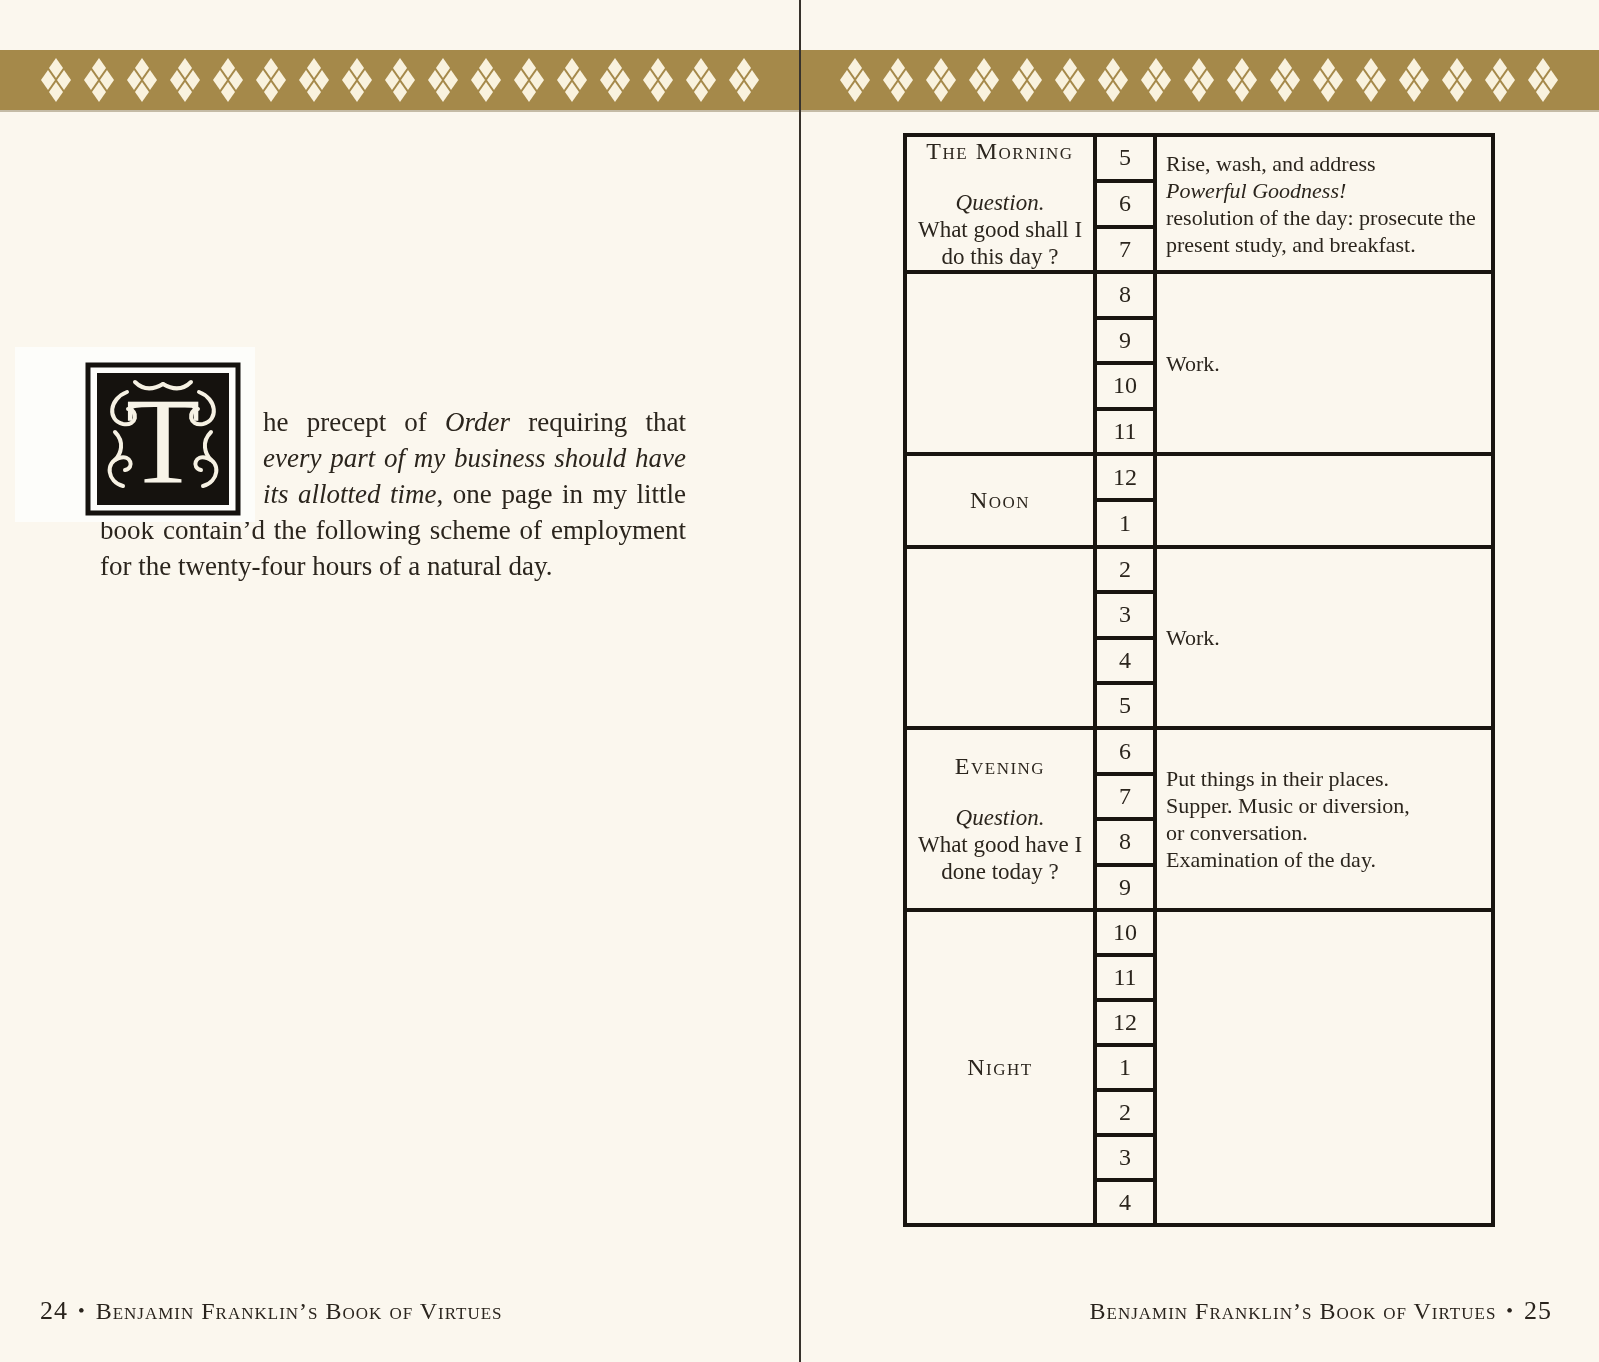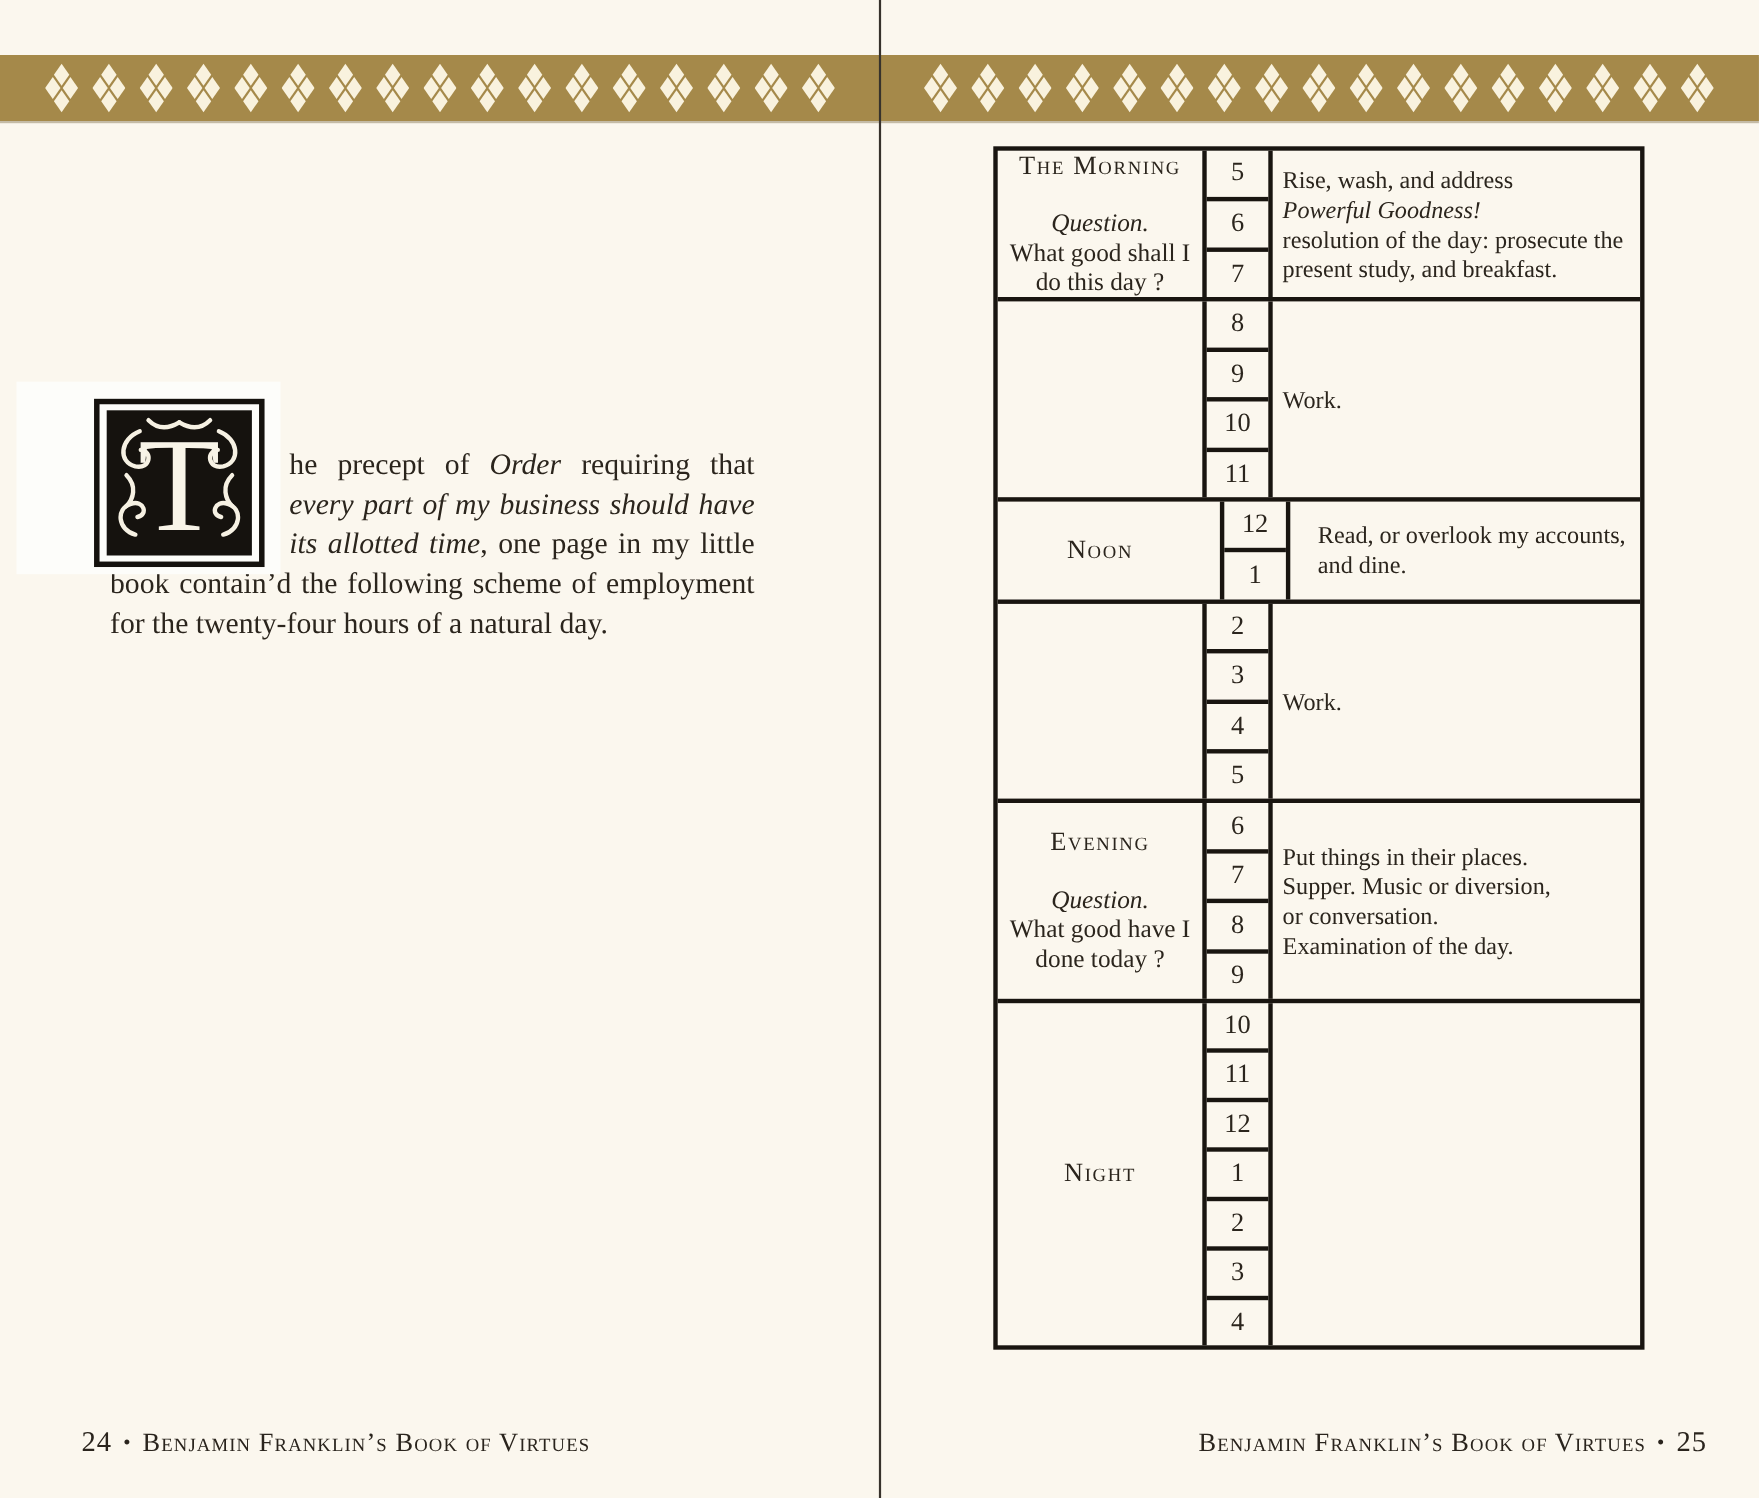--- a/index.html
+++ b/index.html
@@ -72,21 +72,21 @@
     padding:1px 0 1px 9px;font-size:22px;line-height:27px;color:#2b251d;
   }
   .task-line.i{font-style:italic;}
   
   .footer{
     position:absolute;top:1296px;font-variant:small-caps;
     font-size:24px;letter-spacing:1px;color:#2a241d;white-space:nowrap;
   }
   .footer .pagenum{font-variant:normal;font-size:26px;}
   .footer .bullet{font-size:19px;margin:0 10px;vertical-align:2px;}
-  .footer-left{left:40px;margin-left:34px;}
+  .footer-left{left:40px;}
   .footer-right{right:47px;}
 </style>
 </head>
 <body>
 
 <div class="band">
   <div class="band-half" id="band-left">
       <svg class="cluster" width="30" height="46" viewBox="0 0 30 46">
      <g fill="#f9f2de">
        <polygon points="15,1 22,11 15,21 8,11"></polygon>
@@ -414,31 +414,27 @@
       <div class="hours">
         <div class="hour">8</div>
         <div class="hour">9</div>
         <div class="hour">10</div>
         <div class="hour">11</div>
       </div>
       <div class="tasks">
         <div class="task-line">Work.</div>
       </div>
     </div>
-    <div class="sect" style="flex: 2 1 0px; gap: 16px;">
+    <div class="sect" style="flex: 2 1 0px;">
       <div class="sect-label">
         <div class="sect-title">Noon</div>
       </div>
       <div class="hours">
         <div class="hour">12</div>
         <div class="hour">1</div>
-      </div>
-      <div class="tasks">
-        <div class="task-line">Read, or overlook my accounts,</div>
-        <div class="task-line">and dine.</div>
       </div>
     </div>
     <div class="sect" style="flex: 4 1 0px;">
       <div class="sect-label"></div>
       <div class="hours">
         <div class="hour">2</div>
         <div class="hour">3</div>
         <div class="hour">4</div>
         <div class="hour">5</div>
       </div>

